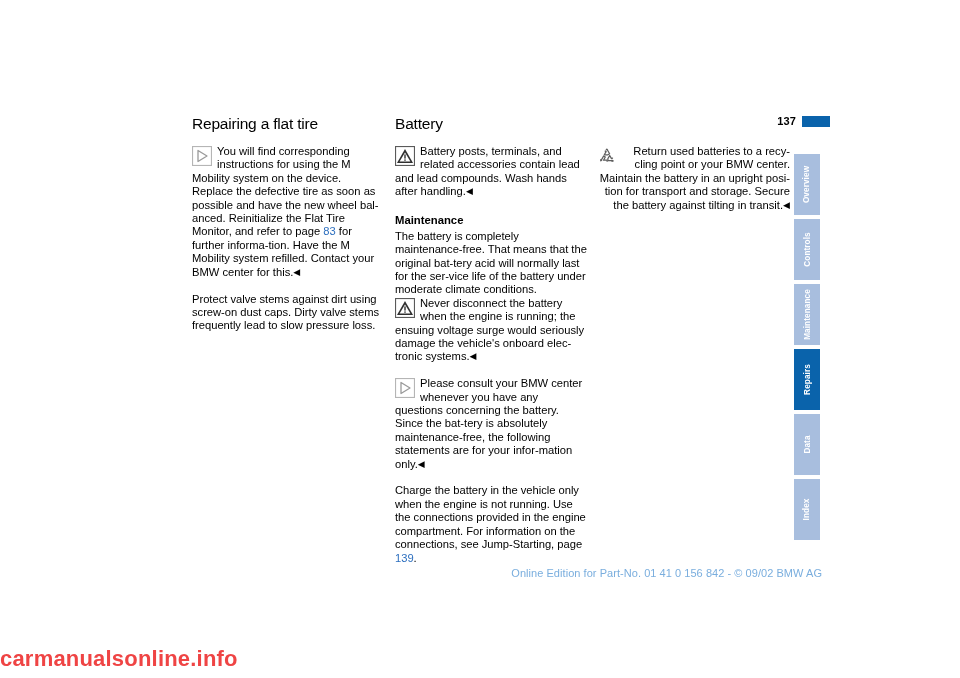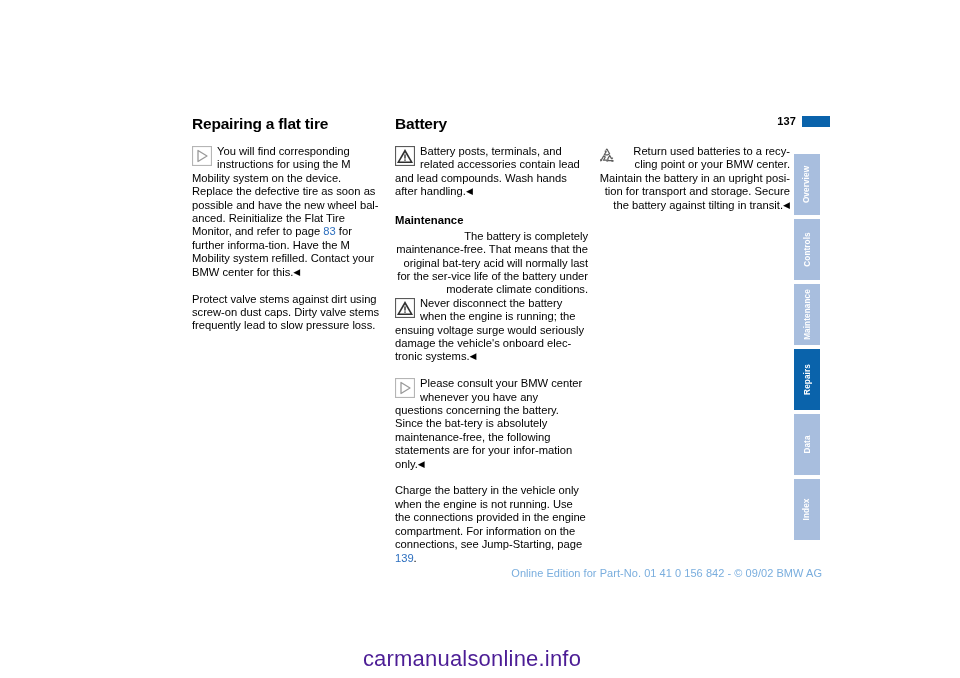--- a/index.html
+++ b/index.html
@@ -54,38 +54,38 @@
     position: absolute;
     top: 115px;
     width: 193px;
   }
   .col1 { left: 192px; }
   .col2 { left: 395px; }
   .col3 { left: 597px; text-align: right; }
 
   h1.sec-title {
     font-size: 15.5px;
-    font-weight: bold;
+    font-weight: normal;
     margin: 0 0 13px 0;
     letter-spacing: -0.2px;
     line-height: 1.1;
   }
   h2.sub-title {
     font-size: 11.3px;
     font-weight: bold;
     margin: 14px 0 3px 0;
     line-height: 1.25;
   }
   p.body {
     font-size: 11.2px;
     line-height: 13.4px;
     margin: 0 0 0 0;
     letter-spacing: -0.02px;
   }
-  h2.sub-title + p.body { margin-top: 0; text-align: right; }
+  h2.sub-title + p.body { margin-top: 0; }
 
   .link { color: #2d6fbf; }
   .endmark {
     font-size: 9px;
     vertical-align: 1px;
     letter-spacing: 0;
   }
 
   
   .note {
@@ -152,24 +152,25 @@
     color: #7aaede;
     letter-spacing: 0.05px;
   }
 
   
   .watermark {
     position: absolute;
     left: 0;
     top: 646px;
     width: 944px;
-    text-align: center;
+    text-align: left;
     font-size: 22px;
-    color: #4c1d95;
+    color: #ef4444;
     letter-spacing: 0.2px;
+    font-weight: bold;
   }
 </style>
 </head>
 <body>
 
 <div class="page">
 
   <div class="pagenum-wrap">
     <span class="pagenum">137</span>
     <span class="page-marker"></span>

